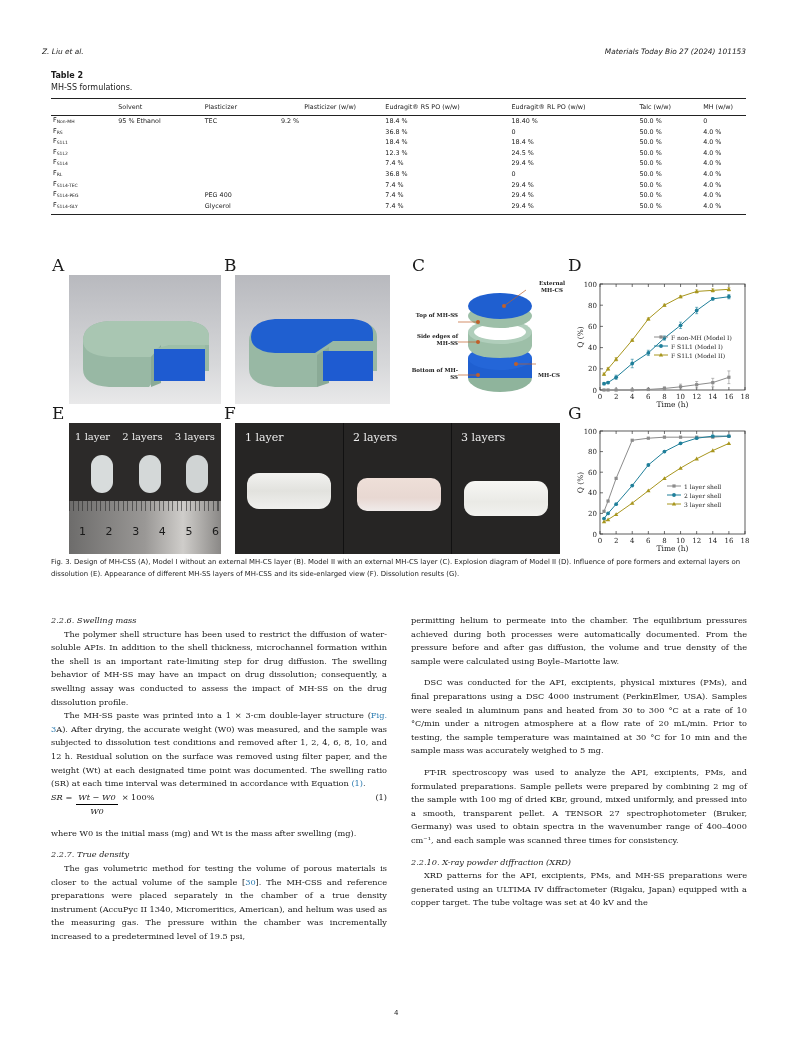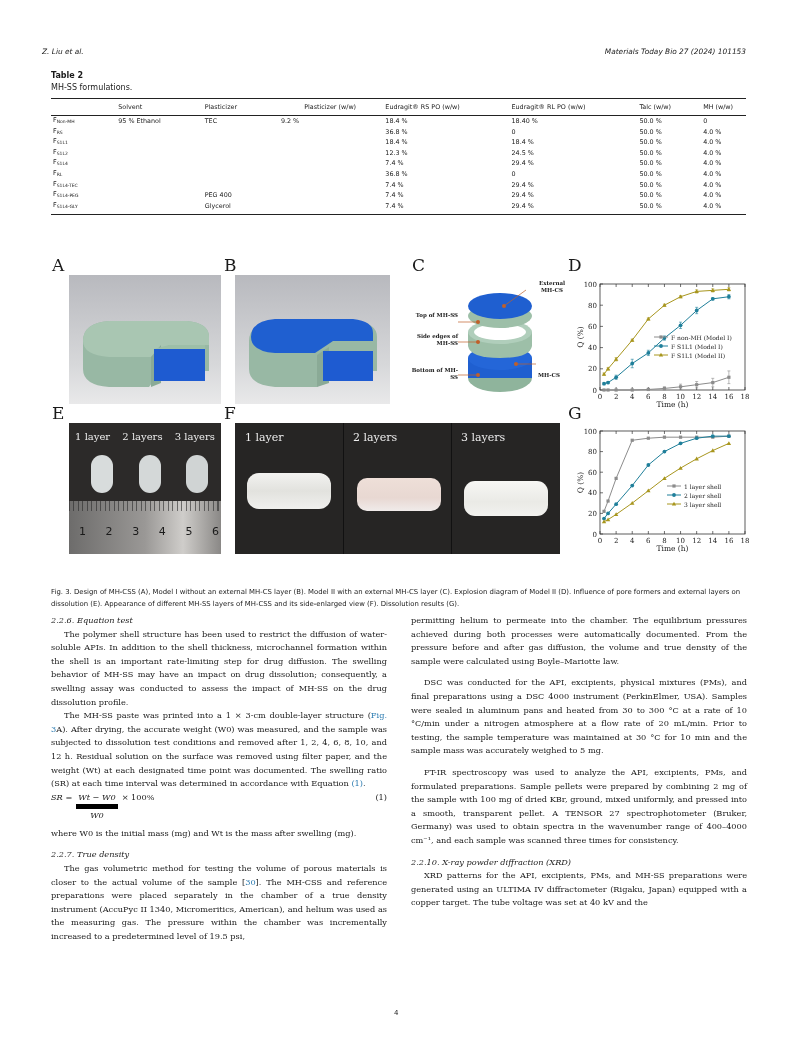--- a/index.html
+++ b/index.html
@@ -9,29 +9,29 @@
   .tbl-title{left:51px;top:71px;font-size:8px;font-weight:bold;}
   .tbl-cap{left:51px;top:83px;font-size:8px;}
   table.t{position:absolute;left:51px;top:98px;width:695px;border-collapse:collapse;font-size:6.4px;}
   table.t th{font-weight:normal;text-align:left;padding:2px 0 3px 6px;border-top:1px solid #222;border-bottom:1px solid #222;height:11px;margin-left:40px;}
   table.t td{padding:0 0 0 6px;height:8.6px;line-height:8.6px;}
   table.t tr.last td{border-bottom:1px solid #222;padding-bottom:3px;}
   table.t td.f{padding-left:2px;}
   sub{font-size:4.5px;vertical-align:-1px;}
   .plabel{font-family:"DejaVu Serif",serif;font-size:17px;}
   .photo{position:absolute;overflow:hidden;}
-  .caption{left:51px;top:587px;width:696px;font-size:6.9px;line-height:11.5px;}
+  .caption{left:51px;top:557px;width:696px;font-size:6.9px;line-height:11.5px;}
   .col{position:absolute;width:336px;font-family:"DejaVu Serif",serif;font-size:8.2px;line-height:13.6px;text-align:justify;}
   .col p{margin:0;text-indent:13px;}
   .col .sec{font-style:italic;margin-top:0;text-indent:0;}
   .col .gap{height:8px;}
   .link{color:#2a7ab0;}
   .eq{display:flex;align-items:flex-start;height:36px;}
   .frac{display:inline-flex;flex-direction:column;align-items:center;margin:0 4px;font-style:italic;}
-  .frac .num{border-bottom:5px solid #000000;padding:0 2px;}
+  .frac .num{border-bottom:1px solid #000000;padding:0 2px;}
   .pgnum{left:394px;top:1009px;font-size:7px;}
   svg text{font-family:"DejaVu Serif",serif;}
 </style>
 </head>
 <body>
 
 <div class="abs hdr" style="left:42px;">Z. Liu et al.</div>
 <div class="abs hdr" style="right:48px;">Materials Today Bio 27 (2024) 101153</div>
 
 <div class="abs tbl-title">Table 2</div>
@@ -487,21 +487,21 @@
       <text x="114" y="72.5" font-size="6" fill="#222">2 layer shell</text>
       <line x1="97" y1="79" x2="111" y2="79" stroke="#a8961e" stroke-width="1"></line>
       <polygon points="104,76.8 101.8,80.6 106.2,80.6" fill="#a8961e"></polygon>
       <text x="114" y="81.5" font-size="6" fill="#222">3 layer shell</text>
     </svg>
 </div>
 
 <div class="abs caption">Fig. 3. Design of MH-CSS (A), Model I without an external MH-CS layer (B). Model II with an external MH-CS layer (C). Explosion diagram of Model II (D). Influence of pore formers and external layers on dissolution (E). Appearance of different MH-SS layers of MH-CSS and its side-enlarged view (F). Dissolution results (G).</div>
 
 <div class="col" style="left:51px;top:614px;">
-  <div class="sec">2.2.6.  Equation test</div>
+  <div class="sec">2.2.6.  Swelling mass</div>
   <p>The polymer shell structure has been used to restrict the diffusion of water-soluble APIs. In addition to the shell thickness, microchannel formation within the shell is an important rate-limiting step for drug diffusion. The swelling behavior of MH-SS may have an impact on drug dissolution; consequently, a swelling assay was conducted to assess the impact of MH-SS on the drug dissolution profile.</p>
   <p><span>The MH-SS paste was printed into a 1 × 3-cm double-layer structure (</span><a class="link">Fig. 3</a><span>A). After drying, the accurate weight (W0) was measured, and the sample was subjected to dissolution test conditions and removed after 1, 2, 4, 6, 8, 10, and 12 h. Residual solution on the surface was removed using filter paper, and the weight (Wt) at each designated time point was documented. The swelling ratio (SR) at each time interval was determined in accordance with Equation </span><a class="link">(1)</a><span>.</span></p>
   <div class="eq">
     <span style="font-style:italic;">SR =</span>
     <span class="frac">
         <span class="num">Wt − W0</span>
         <span>W0</span>
       </span>
     <span>× 100%</span>
     <span style="margin-left:auto;">(1)</span>

